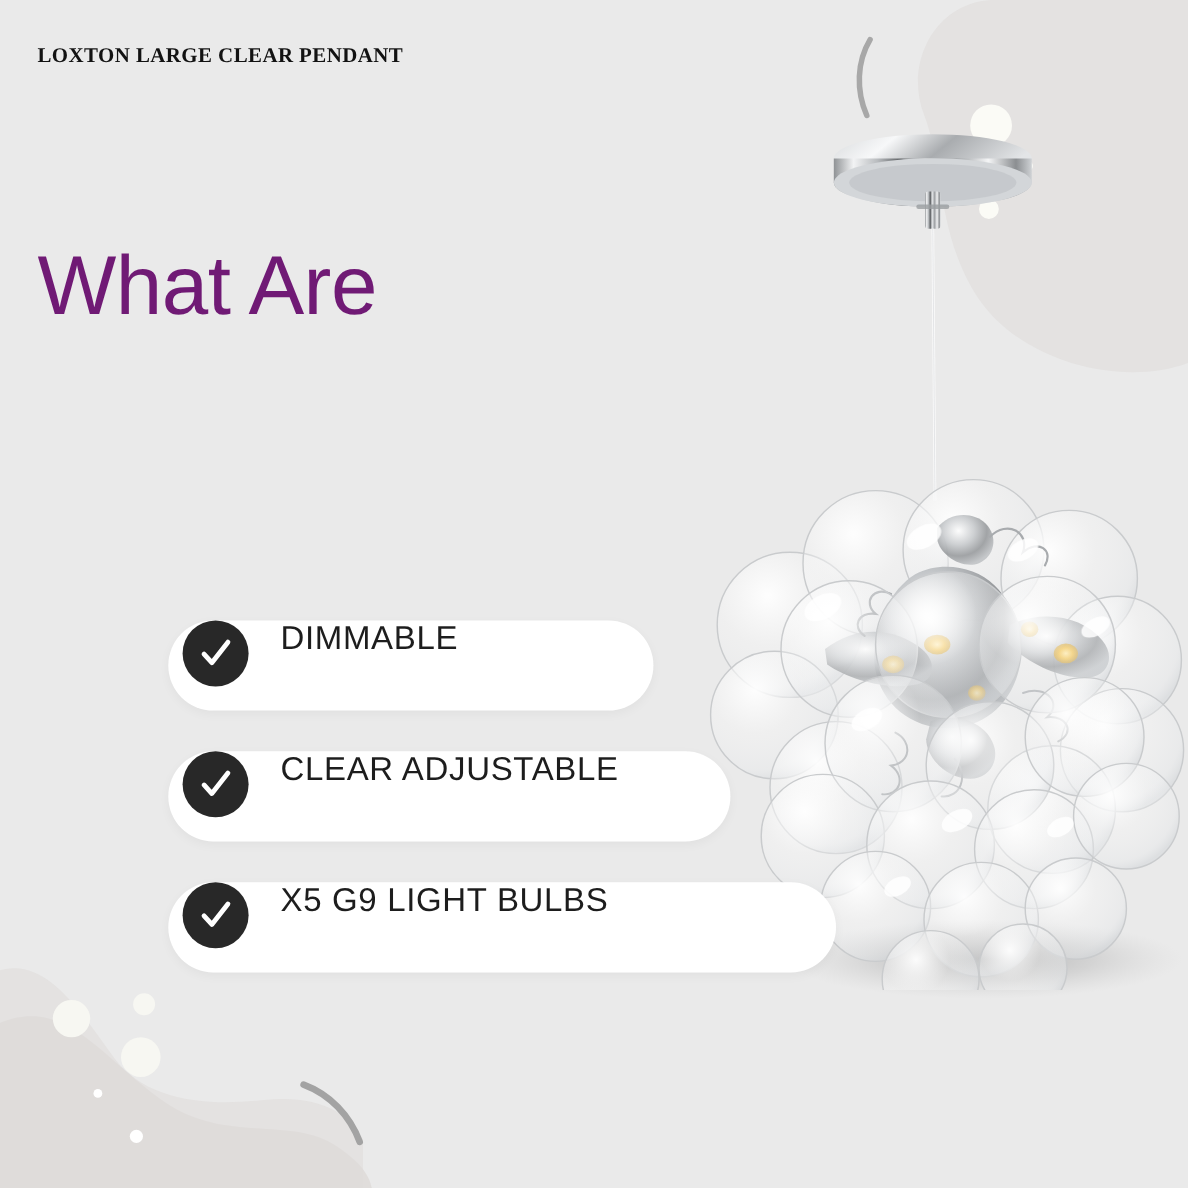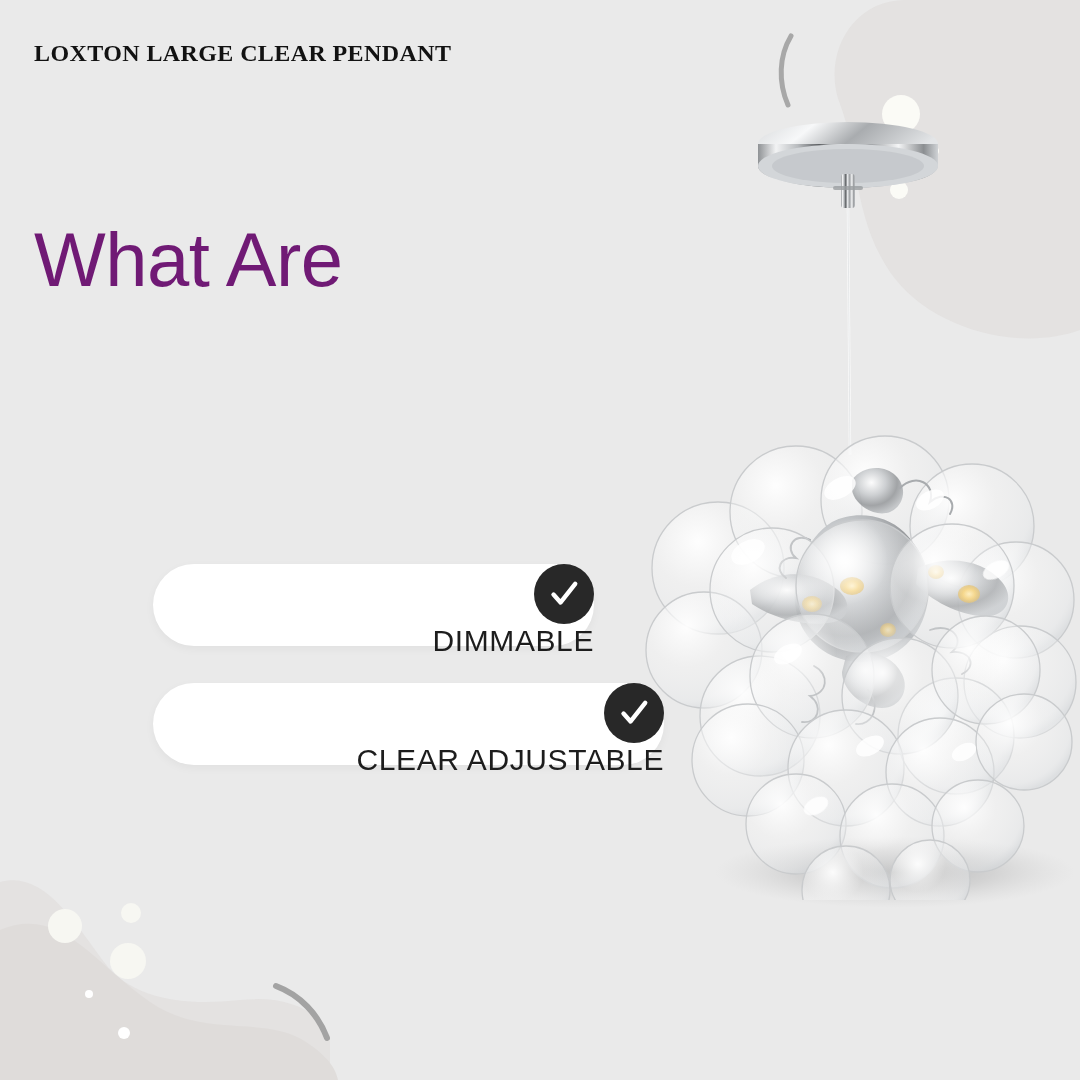--- a/index.html
+++ b/index.html
@@ -35,21 +35,21 @@
   .bg-layer svg { display: block; width: 1080px; height: 1080px; }
 
   
   .brand-title {
     position: absolute;
     left: 34px;
     top: 40px;
     z-index: 6;
     font-family: "Liberation Serif", "DejaVu Serif", serif;
     font-weight: 700;
-    font-size: 24px;
+    font-size: 19px;
     letter-spacing: 0.4px;
     color: #121212;
     white-space: nowrap;
   }
 
   
   .headline {
     position: absolute;
     left: 34px;
     top: 216px;
@@ -84,24 +84,23 @@
     display: flex;
     flex-direction: column;
     gap: 37px;
   }
 
   .pill {
     height: 82px;
     background: #ffffff;
     border-radius: 41px;
     display: flex;
-    align-items: flex-end;
+    align-items: flex-start;
     padding-left: 13px;
     box-shadow: 0 3px 10px rgba(0,0,0,0.045);
-    flex-direction: column;
   }
   .pill-w1 { width: 441px; }
   .pill-w2 { width: 511px; }
   .pill-w3 { width: 607px; }
   .pill-w4 { width: 683px; }
 
   .check-badge {
     flex: 0 0 auto;
     width: 60px;
     height: 60px;
@@ -306,17 +305,25 @@
 
     <div class="pill pill-w2">
       <span class="check-badge">
         <svg viewBox="0 0 38 38" xmlns="http://www.w3.org/2000/svg">
           <path d="M8.5 19.6 L15.6 27.4 L30.2 8.8" fill="none" stroke="#ffffff" stroke-width="4.4" stroke-linecap="round" stroke-linejoin="round"></path>
         </svg>
       </span>
       <span class="pill-label">CLEAR ADJUSTABLE</span>
     </div>
 
+    <div class="pill pill-w3">
+      <span class="check-badge">
+        <svg viewBox="0 0 38 38" xmlns="http://www.w3.org/2000/svg">
+          <path d="M8.5 19.6 L15.6 27.4 L30.2 8.8" fill="none" stroke="#ffffff" stroke-width="4.4" stroke-linecap="round" stroke-linejoin="round"></path>
+        </svg>
+      </span>
+      <span class="pill-label">X5 G9 LIGHT BULBS</span>
+    </div>
 
 
   </div>
 
 </div>
 
 </body></html>

